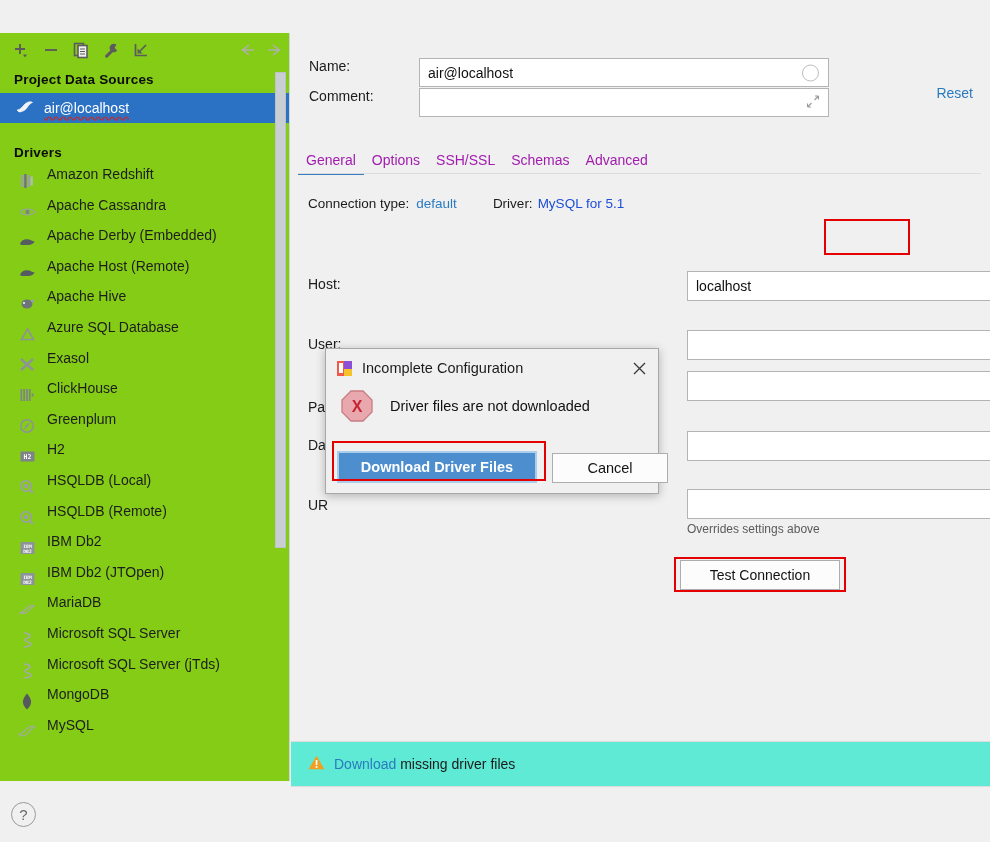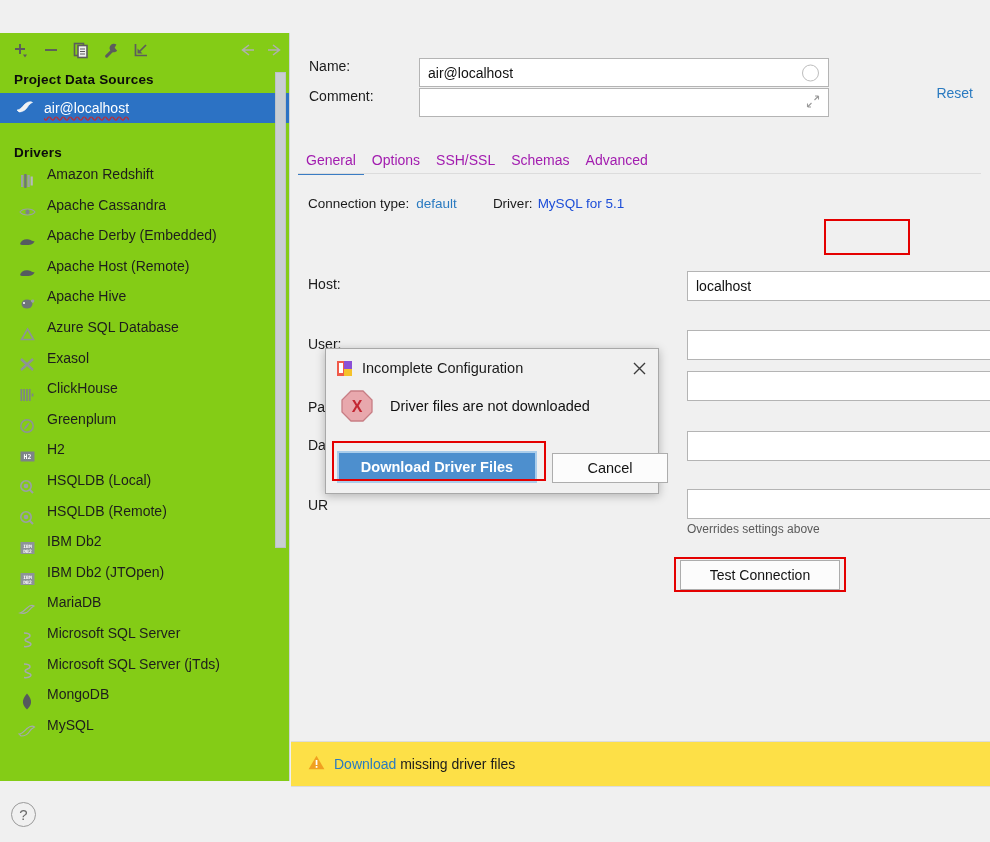--- a/index.html
+++ b/index.html
@@ -166,21 +166,21 @@
   .test-btn {
     position: absolute; left: 389px; top: 527px; width: 160px; height: 30px;
     background: #fcfcfc; border: 1px solid #adadad;
     display: flex; align-items: center; justify-content: center;
     font-size: 14px; color: #131313; cursor: pointer;
   }
 
   
   .warn-strip {
     position: absolute; left: 291px; top: 741px; width: 699px; height: 46px;
-    background: #fde047; border-top: 1px solid #dcdcdc; border-bottom: 1px solid #dcdcdc;
+    background: #5eead4; border-top: 1px solid #dcdcdc; border-bottom: 1px solid #dcdcdc;
     display: flex; align-items: center; padding-left: 17px;
   }
   .warn-text { font-size: 14px; margin-left: 9px; color: #1b1b1b; }
   .warn-text .lnk { color: #2a7ac0; cursor: pointer; }
 
   
   .bottom-bar { position: absolute; left: 0; top: 788px; width: 990px; height: 54px; background: #f0f0f0; }
   .help-btn {
     position: absolute; left: 11px; top: 14px; width: 25px; height: 25px;
     border: 1.4px solid #9a9a9a; border-radius: 50%;

